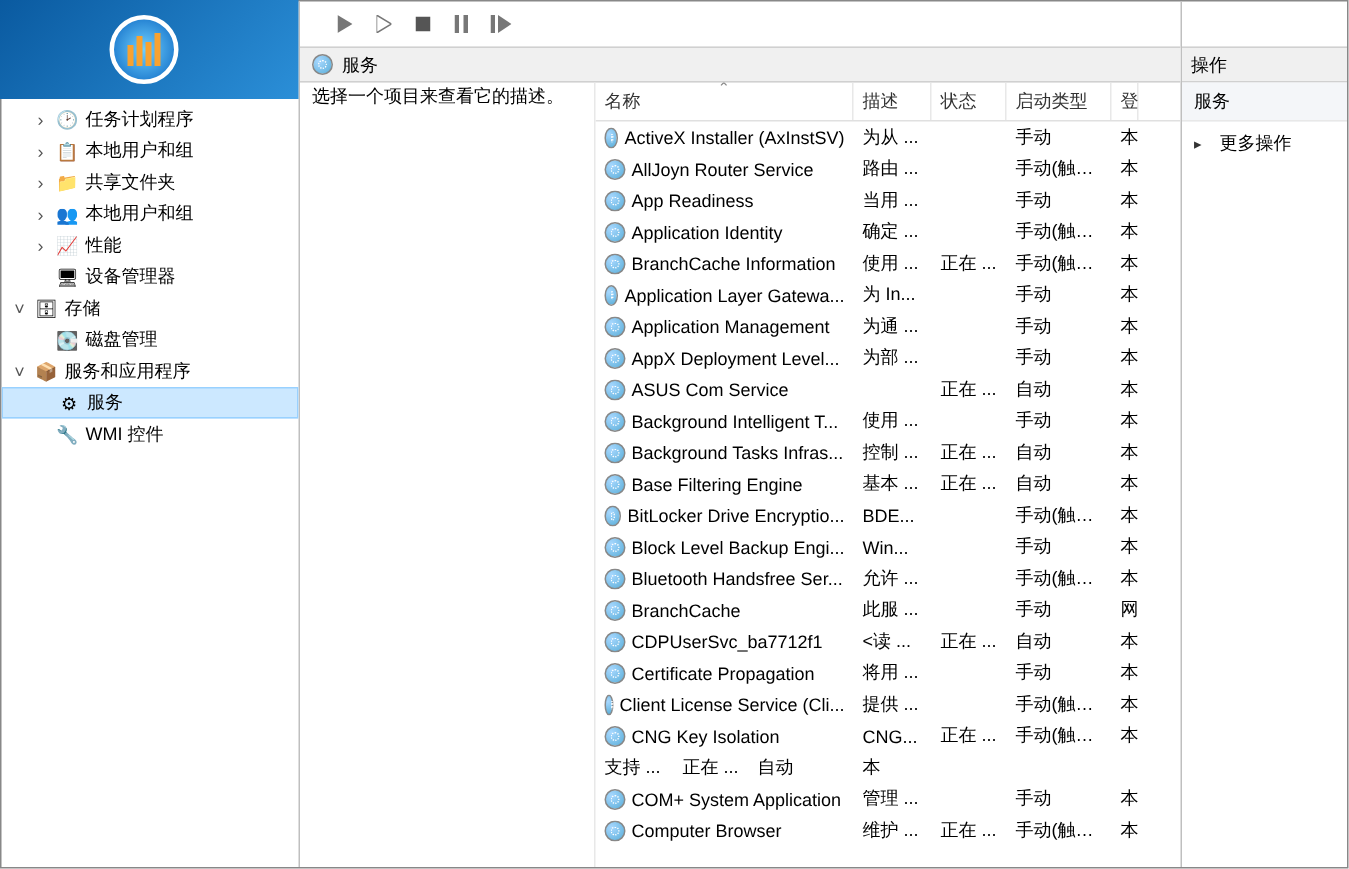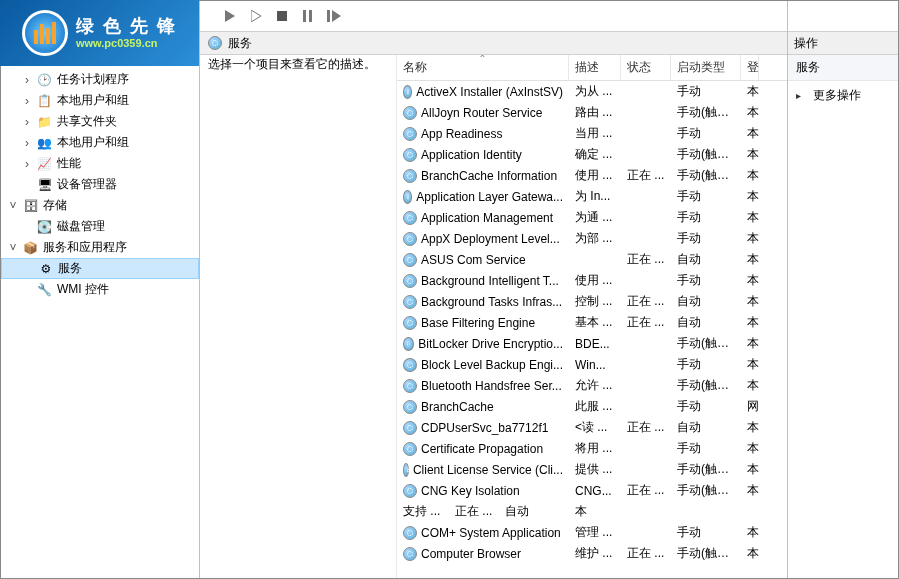--- a/index.html
+++ b/index.html
@@ -55,24 +55,20 @@
 
 <div class="logo-block">
   <div class="circle">
       <div class="bars">
         <span></span>
         <span></span>
         <span></span>
         <span></span>
       </div>
     </div>
-  <div class="txt">
-    <div class="cn">绿 色 先 锋</div>
-    <div class="url">www.pc0359.cn</div>
-  </div>
 </div>
 
 <div class="main">
   <div class="tree-pane" id="tree">
       <div class="tree-item l1">
         <span class="chev">›</span>
         <span class="ico">🕑</span>
         <span>任务计划程序</span>
       </div>
       <div class="tree-item l1">

